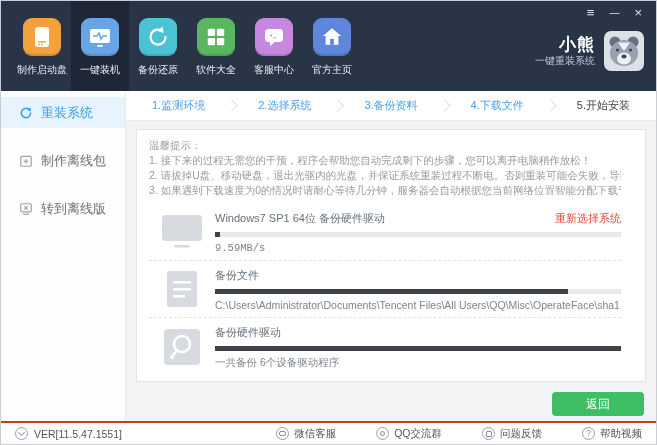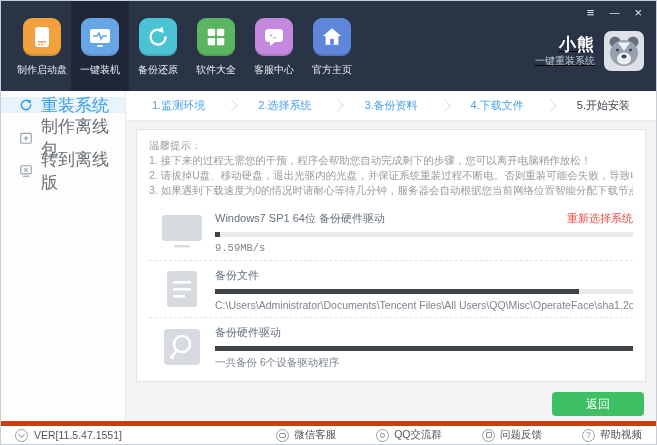--- a/index.html
+++ b/index.html
@@ -10,60 +10,60 @@
   
   .topbar { position:relative; height:90px; background:#2a3447; flex:0 0 auto; }
   .win-controls { position:absolute; top:4px; right:14px; display:flex; gap:15px; align-items:center; }
   .win-controls span { color:#dfe5ec; font-size:13px; line-height:16px; cursor:default; }
   .toolbar { display:flex; height:92px; padding-left:12px; }
   .tb-item { width:58px; height:90px; padding-top:17px; display:flex; flex-direction:column; align-items:center; }
   .tb-item.active { background:rgba(10,16,28,0.38); }
   .tb-icon { width:38px; height:38px; border-radius:9px; display:flex; align-items:center; justify-content:center; box-shadow:inset 0 -2px 0 rgba(0,0,0,0.12); }
   .tb-label { margin-top:7px; font-size:10px; color:#e8edf3; white-space:nowrap; }
   .c-orange{background:#f2a13d}.c-blue{background:#68a5e6}.c-cyan{background:#4cc3d5}.c-green{background:#5bb661}.c-purple{background:#c687de}.c-indigo{background:#5e86da}
-  .brand { position:absolute; right:12px; top:30px; display:flex; align-items:center; gap:9px;text-decoration:underline; }
+  .brand { position:absolute; right:12px; top:30px; display:flex; align-items:center; gap:9px; }
   .brand-text { text-align:right; }
   .brand-title { color:#fff; font-size:17px; font-weight:bold; letter-spacing:1px; line-height:18px; }
   .brand-sub { color:#bcc6d4; font-size:10px; line-height:13px; }
 
   
   .body-row { flex:1 1 auto; display:flex; min-height:0; }
   .sidebar { width:125px; background:#fdfdfd; border-right:1px solid #e9e9e9; padding-top:6px; }
-  .side-item { height:16px; display:flex; align-items:center; gap:8px; padding-left:18px; font-size:17px; color:#6b7077; margin-bottom:17px; cursor:default; }
+  .side-item { height:31px; display:flex; align-items:center; gap:8px; padding-left:18px; font-size:13px; color:#6b7077; margin-bottom:17px; cursor:default; }
   .side-item.active { background:#e7f4fd; color:#3b9de2; }
   .side-item .s-icon { width:14px; height:14px; display:inline-flex; }
 
   .main { flex:1; display:flex; flex-direction:column; background:#f2f3f4; min-width:0; }
   .steps { height:30px; background:#fff; border-bottom:1px solid #ececec; display:flex; align-items:center; padding:0 6px; }
   .step { flex:1; text-align:center; font-size:11px; white-space:nowrap; }
   .step.blue { color:#4aa0e8; }
   .step.dark { color:#3a3f47; }
   .sep { width:9px; height:9px; border-top:1px solid #dcdfe2; border-right:1px solid #dcdfe2; transform:rotate(45deg); flex:0 0 auto; margin:0 2px; }
 
   .content { flex:1; padding:8px 10px 0 10px; display:flex; flex-direction:column; }
-  .card { background:#fff; border:1px solid #e4e4e4; padding:8px 12px 4px 12px; height:253px; }
+  .card { background:#fff; border:1px solid #e4e4e4; padding:8px 24px 4px 12px; height:253px; }
   .tips { font-size:10.5px; color:#9b9b9b; line-height:15px; margin-bottom:6px; }
   .tips div { white-space:nowrap; overflow:hidden; }
   .row { display:flex; padding:5px 0 6px 0; }
   .row + .row { border-top:1px dashed #e2e2e2; }
   .row-icon { width:66px; display:flex; align-items:center; justify-content:center; flex:0 0 auto; }
   .row-body { flex:1; min-width:0; padding-top:2px; }
   .row-head { display:flex; justify-content:space-between; align-items:center; }
   .row-title { font-size:11px; color:#66707c; white-space:nowrap; }
   .reselect { font-size:11px; color:#e8483f; cursor:pointer; white-space:nowrap; }
   .bar { height:5px; background:#e9e9e9; margin:6px 0 5px 0; }
   .bar-fill { height:100%; background:#3f4347; }
   .row-meta { display:flex; justify-content:space-between; font-size:10.5px; color:#7d858e; white-space:nowrap;font-family:Liberation Mono, monospace; }
   .path { font-size:10.5px; color:#7d858e; white-space:nowrap; overflow:hidden; margin-top:2px; }
 
   .actions { display:flex; justify-content:flex-end; padding:10px 2px 0 0; }
   .btn-back { width:92px; height:24px; background:#3fbf63; border:none; border-radius:4px; color:#fff; font-size:12px; font-family:inherit; cursor:pointer; }
 
   
-  .statusbar { height:23px; flex:0 0 auto; background:#fff; border-top:5px solid #c2410c; display:flex; align-items:center; padding:0 14px; justify-content:space-between; }
+  .statusbar { height:23px; flex:0 0 auto; background:#fff; border-top:2px solid #c2410c; display:flex; align-items:center; padding:0 14px; justify-content:space-between; }
   .ver { display:flex; align-items:center; gap:6px; font-size:10.5px; color:#555; }
   .circle-ic { width:13px; height:13px; border:1px solid #9aa0a6; border-radius:50%; display:inline-flex; align-items:center; justify-content:center; flex:0 0 auto; }
   .chev-down { width:5px; height:5px; border-left:1px solid #9aa0a6; border-bottom:1px solid #9aa0a6; transform:rotate(-45deg); margin-top:-2px; }
   .foot-links { display:flex; gap:40px; }
   .foot-link { display:flex; align-items:center; gap:5px; font-size:10.5px; color:#555; cursor:pointer; }
   .glyph { font-size:9px; color:#8a8f94; line-height:9px; }
   .dot { width:5px; height:5px; border:1px solid #8a8f94; border-radius:50%; }
   .sq { width:6px; height:6px; border:1px solid #8a8f94; border-radius:1px; }
   .bub { width:7px; height:5px; border:1px solid #8a8f94; border-radius:2px; }
 </style>

